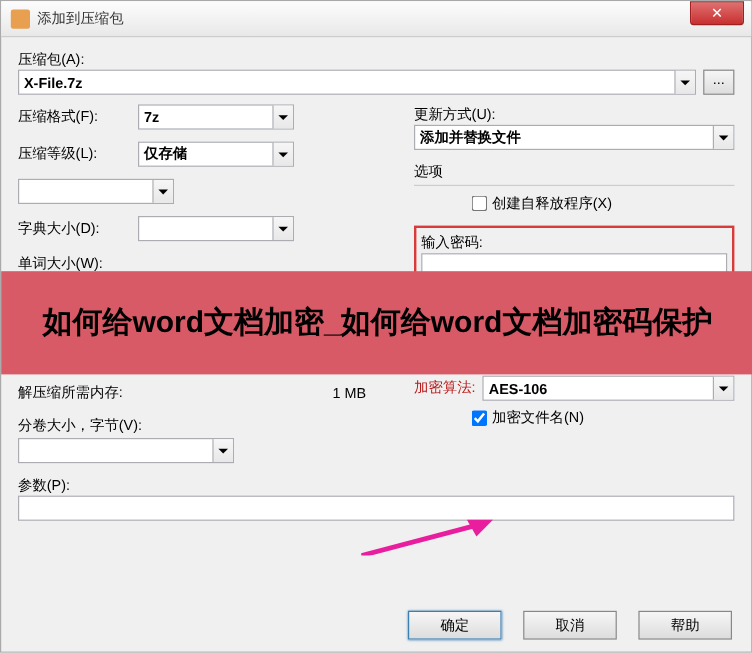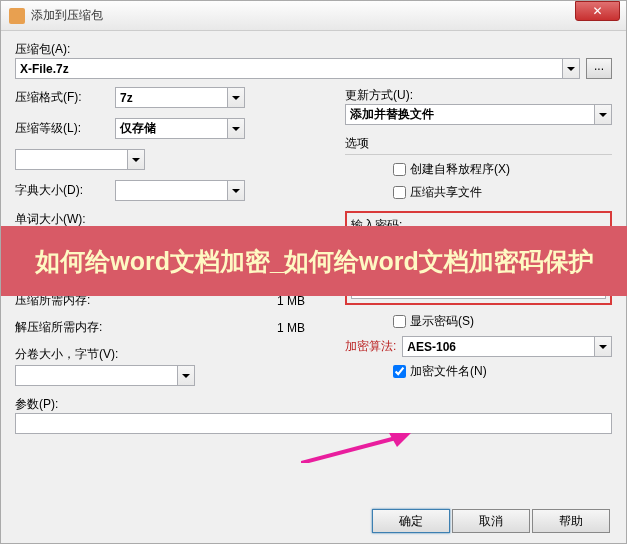--- a/index.html
+++ b/index.html
@@ -22,22 +22,22 @@
     .pair { display: flex; align-items: center; margin-bottom: 10px; }
     .pair .lbl { width: 100px; }
     .pair .combo { width: 130px; }
     .checkbox-row { display: flex; align-items: center; margin-bottom: 6px; padding-left: 48px; }
     .checkbox-row input { margin-right: 4px; }
     .input-text { background: #fff; border: 1px solid #abadb3; height: 21px; width: 100%; padding: 0 4px; }
     .dots-btn { width: 26px; height: 21px; background: linear-gradient(#f6f6f6,#ddd); border: 1px solid #888; margin-left: 6px; text-align: center; }
     .val-right { text-align: right; flex: 1; padding-right: 20px; }
     .red-box { border: 2px solid #d93a3a; padding: 4px; }
     .arrow-magenta { position: absolute; left: 300px; top: 432px; width: 110px; height: 30px; pointer-events: none; }
-    .overlay-banner { position: absolute; left: 0; top: 225px; width: 627px; height: 70px; background: #d85a66; color: #fef9c3; display: flex; align-items: center; justify-content: center; font-size: 25px; font-weight: bold; text-align: right; line-height: 1.3; padding: 0 30px; }
-    .buttons { position: absolute; bottom: 10px; right: 16px; display: flex; gap: 2px; }
+    .overlay-banner { position: absolute; left: 0; top: 225px; width: 627px; height: 86px; background: #d85a66; color: #000000; display: flex; align-items: center; justify-content: center; font-size: 25px; font-weight: bold; text-align: right; line-height: 1.3; padding: 0 30px; }
+    .buttons { position: absolute; bottom: 10px; right: 16px; display: flex; gap: 18px; }
     .btn { width: 78px; height: 24px; background: linear-gradient(#f6f6f6,#ddd); border: 1px solid #888; text-align: center; line-height: 22px; }
     .btn.primary { border: 1px solid #3c7fb1; box-shadow: 0 0 2px #3c7fb1; }
     .hrline { height: 1px; background: #ccc; margin-top: 2px; }
   </style>
 </head>
 <body>
 
 <div class="window">
   <div class="titlebar">
     <div class="titlebar-icon"></div>
@@ -114,24 +114,20 @@
           <div class="combo-arrow"></div>
         </div>
 
         <div style="margin-top:10px">
           <span>选项</span>
           <div class="hrline"></div>
           <div class="checkbox-row" style="margin-top:6px">
             <input type="checkbox" style="">
             <span>创建自释放程序(X)</span>
           </div>
-          <div class="checkbox-row">
-            <input type="checkbox" style="">
-            <span>压缩共享文件</span>
-          </div>
         </div>
 
         <div class="red-box" style="margin-top:10px">
           <div>输入密码:</div>
           <input class="input-text" style="">
           <div style="margin-top:6px">重新输入:</div>
           <input class="input-text" value="•••••••" style="">
         </div>
 
         <div class="checkbox-row" style="margin-top:8px">

